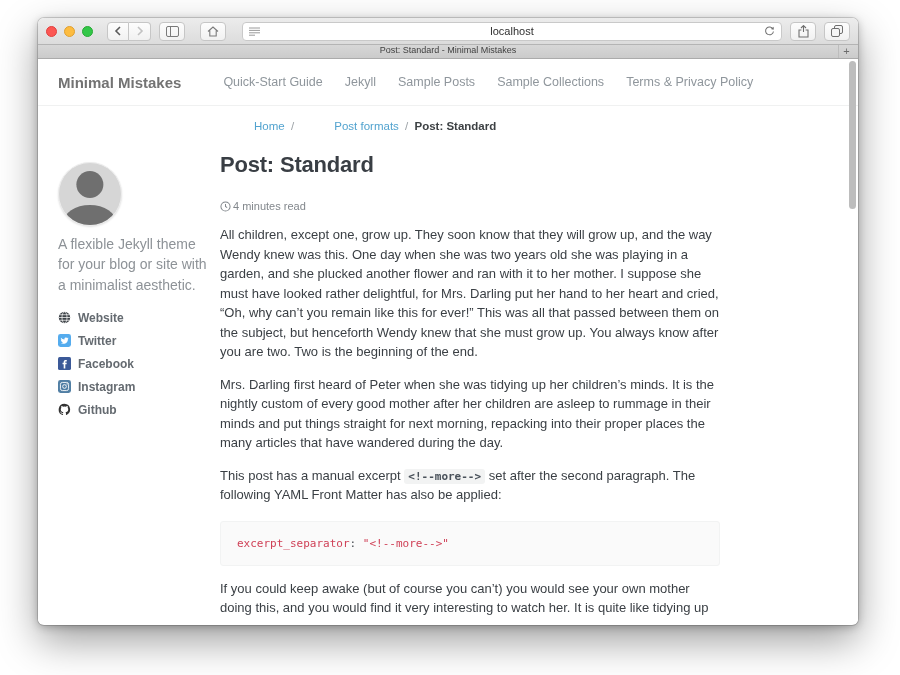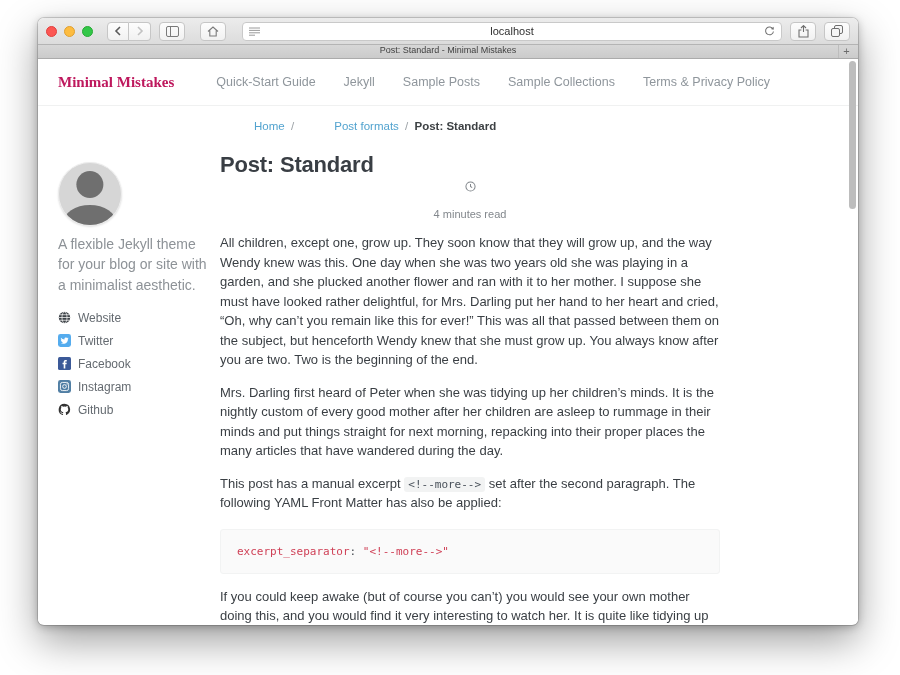--- a/index.html
+++ b/index.html
@@ -59,56 +59,56 @@
   .scroll-thumb {
     position:absolute; right:2px; top:2px; width:7px; height:148px;
     background:#bdbdbd; border-radius:4px; z-index:9;
   }
 
   
   .masthead {
     height:47px; display:flex; align-items:center; padding:0 20px;
     border-bottom:1px solid #f0f1f1; background:#fff;
   }
-  .brand { font-size:15px; font-weight:bold; color:#be185d; margin-right:42px;font-family:Liberation Serif, serif; }
-  .nav-links { display:flex; gap:28px; }
+  .brand { font-size:15px; font-weight:bold; color:#737373; margin-right:42px; }
+  .nav-links { display:flex; gap:22px; }
   .nav-link { font-size:12.5px; color:#8f969c; cursor:pointer; }
 
   
   .page { display:flex; padding:14px 20px 0 20px; }
   .sidebar { width:150px; margin-right:12px; padding-top:42px; flex-shrink:0; }
   .main { flex:1; max-width:500px; }
 
   
   .avatar {
     width:64px; height:64px; border-radius:50%; background:#d6d6d6; position:relative;
     overflow:hidden; border:1px solid #ededed; box-shadow:0 1px 2px rgba(0,0,0,.12);
   }
   .avatar .head { position:absolute; left:50%; top:13%; width:44%; height:44%;
     transform:translateX(-50%); background:#6f6f6f; border-radius:50%; }
   .avatar .shoulders { position:absolute; left:50%; bottom:-26%; width:86%; height:58%;
     transform:translateX(-50%); background:#6f6f6f; border-radius:50% 50% 0 0; }
   .author-name { margin-top:16px; font-size:15px; font-weight:bold; color:#3d4144; }
   .author-bio { margin-top:8px; font-size:14px; line-height:1.45; color:#8d9297; }
   .author-links { margin-top:16px; list-style:none; }
-  .author-links li { display:flex; align-items:center; gap:7px; margin-bottom:9px; cursor:pointer; }
+  .author-links li { display:flex; align-items:center; gap:7px; margin-bottom:9px; cursor:pointer;font-weight:bold; }
   .author-links .lbl { font-size:12px; color:#646a70; }
   .sicon { width:13px; height:13px; display:block; }
 
   
   .breadcrumb { font-size:11.5px; margin-bottom:20px; }
   .breadcrumb .bc-link { color:#52a3cf; cursor:pointer;margin-left:34px; }
   .breadcrumb .bc-sep { color:#9aa0a5; margin:0 3px; }
   .breadcrumb .bc-current { color:#3d4144; font-weight:bold; }
   .post-title { font-size:22px; font-weight:bold; color:#393e44; letter-spacing:-0.2px; }
-  .post-meta { margin-top:3px; font-size:11px; color:#82878c; display:flex; align-items:center; gap:16px;flex-direction:column; }
+  .post-meta { margin-top:22px; font-size:11px; color:#82878c; display:flex; align-items:center; gap:2px; }
   .post-body p { font-size:13px; line-height:1.5; color:#3a3f44; margin-top:13px; }
   .inline-code {
     font-family:"DejaVu Sans Mono", monospace; font-size:11px; color:#49515a;
-    background:#f2f3f3; border-radius:3px; padding:1px 4px;
+    background:#f2f3f3; border-radius:3px; padding:1px 4px;font-weight:bold;
   }
   .codeblock {
     margin-top:16px; background:#fafafa; border:1px solid #f2f3f3; border-radius:3px;
     padding:14px 16px; font-family:"DejaVu Sans Mono", monospace; font-size:11px; line-height:1.4;
     white-space:pre; overflow:hidden;
   }
   .code-key, .code-val { color:#cf3f55; }
   .code-sep { color:#4a4f54; }
 </style>
 </head>

